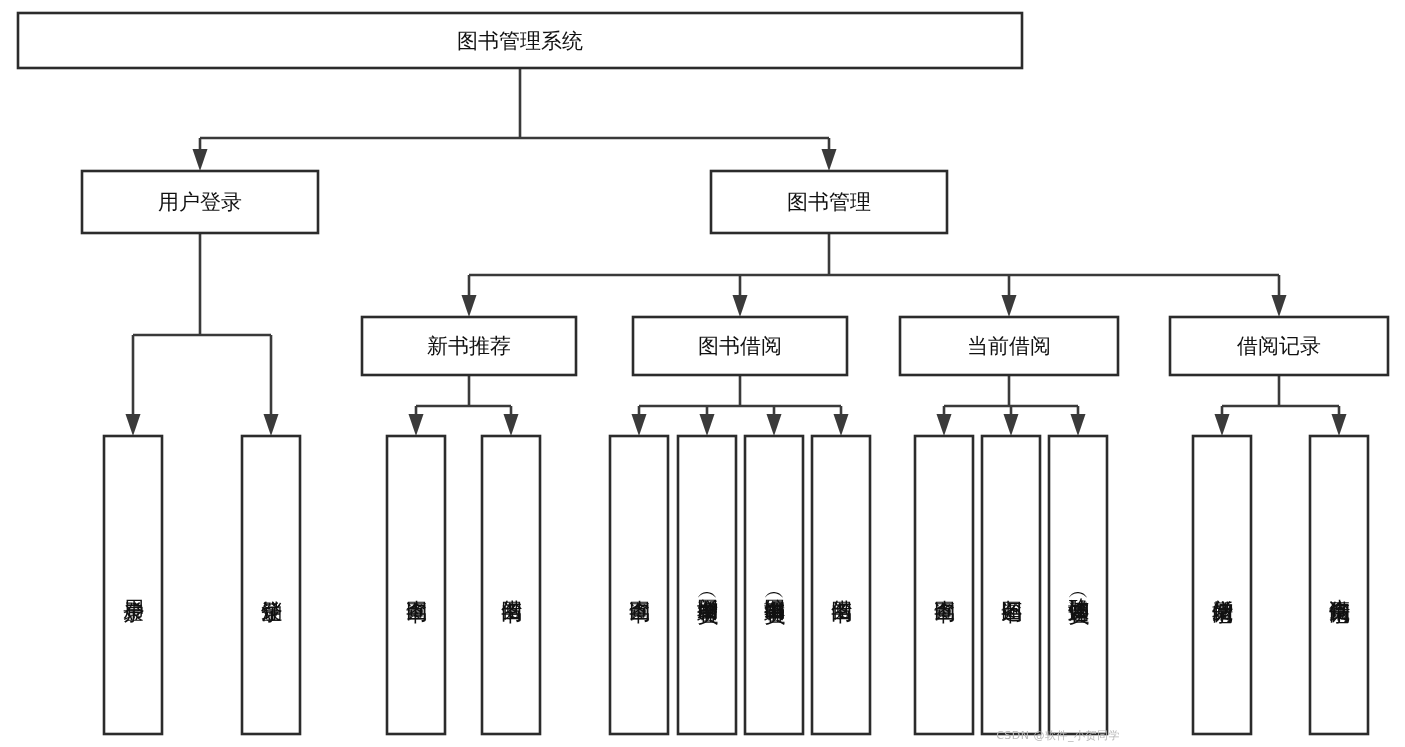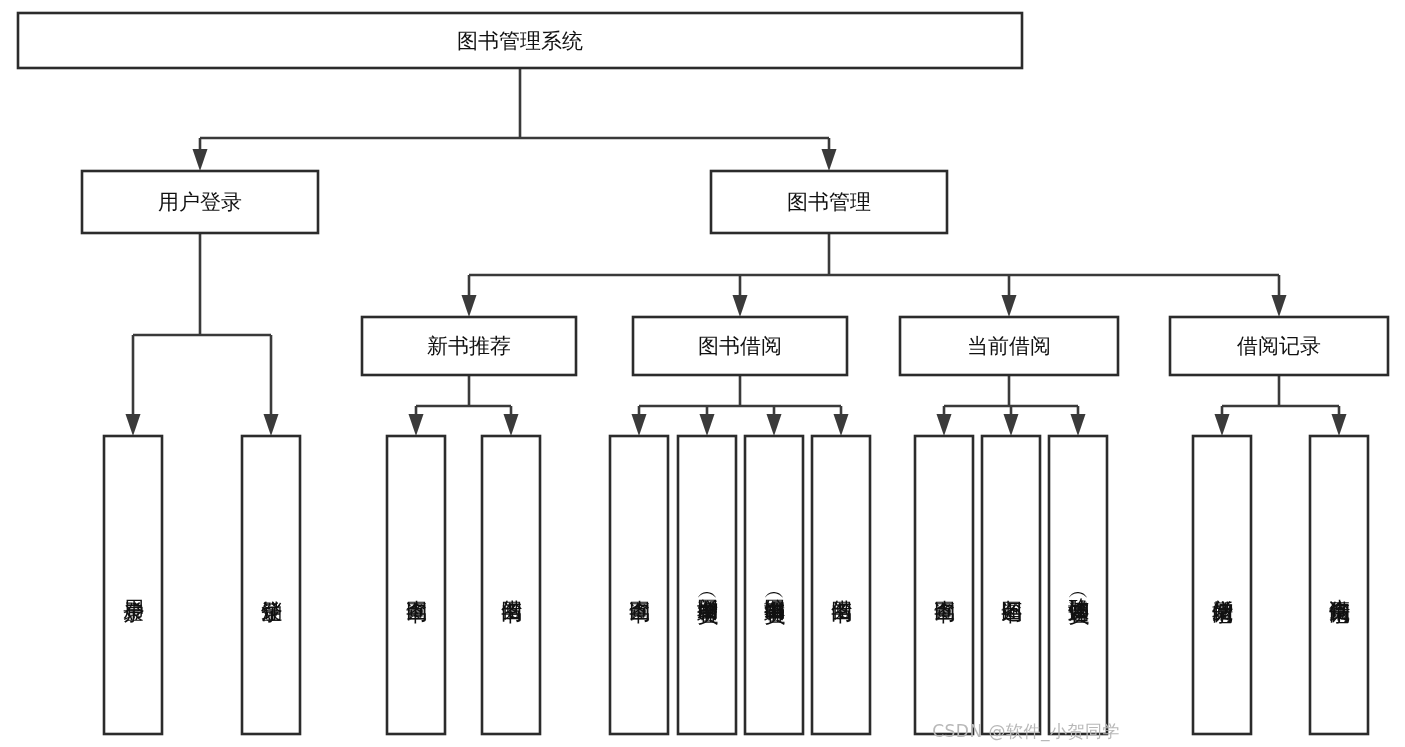--- a/index.html
+++ b/index.html
@@ -61,21 +61,21 @@
     color: #111111;
     letter-spacing: 1px;
     white-space: nowrap;
     pointer-events: none;
   }
   .watermark {
     position: absolute;
     right: 8px;
     bottom: 4px;
     font-family: "DejaVu Sans", "Liberation Sans", sans-serif;
-    font-size: 17px;
+    font-size: 11px;
     color: #b8b8b8;
     white-space: nowrap;
     letter-spacing: 0.5px;
   }
 </style>
 </head>
 <body>
 
 <div id="diagram-root">
 

